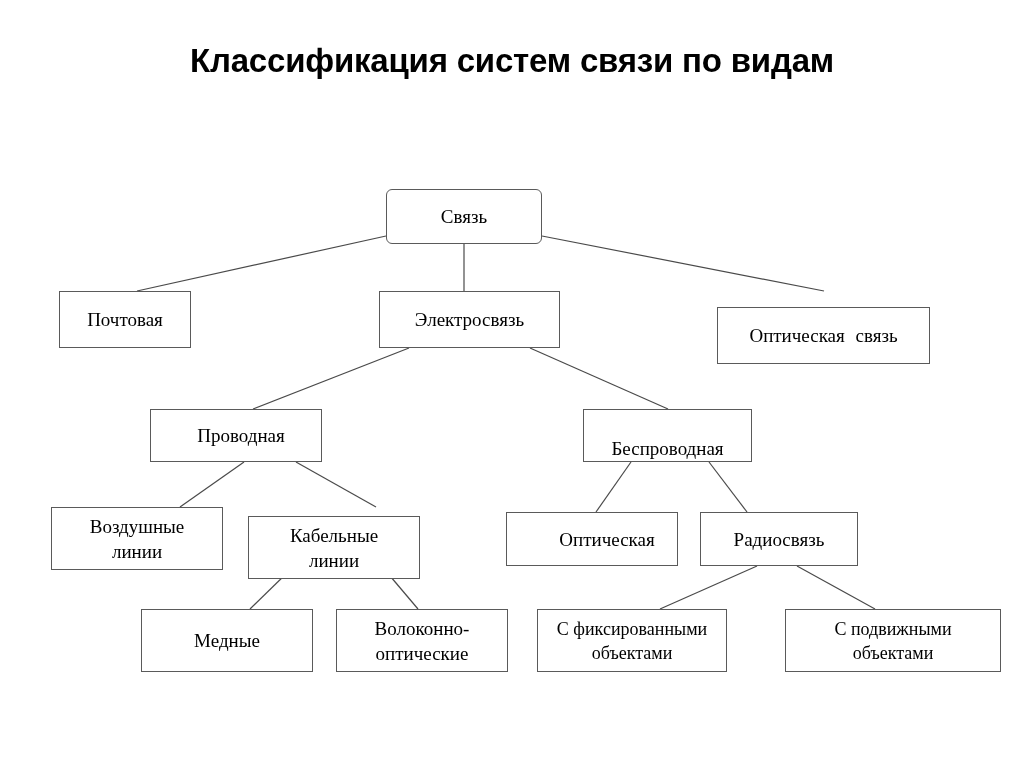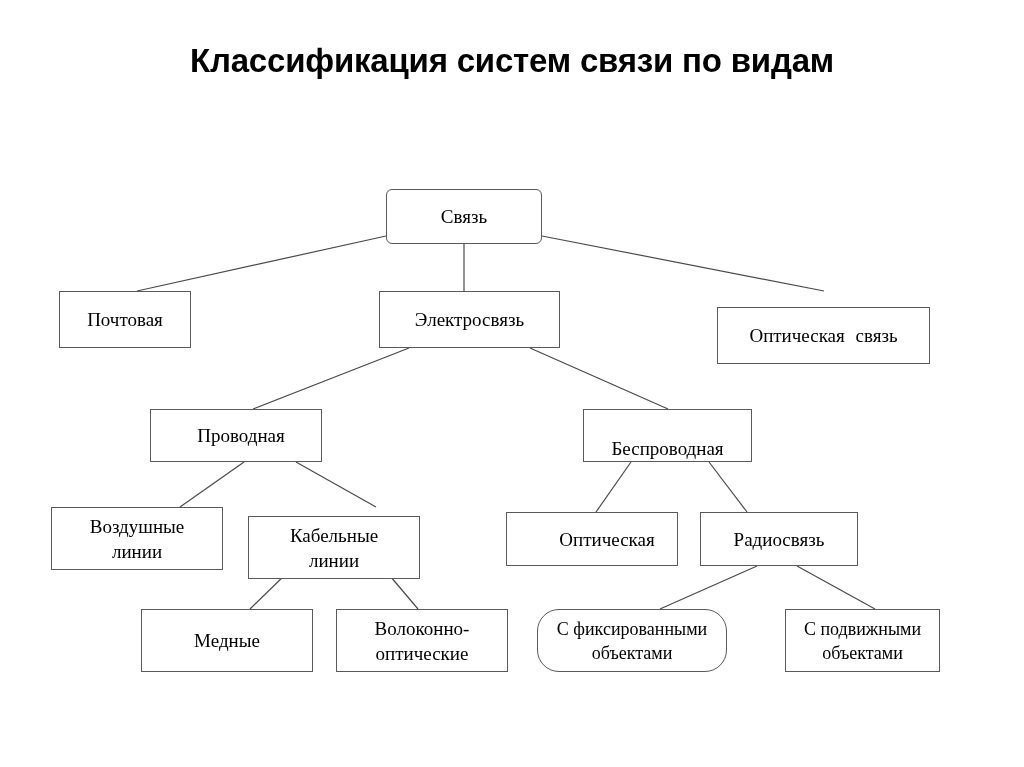--- a/index.html
+++ b/index.html
@@ -142,23 +142,23 @@
 
   <div class="node" style="left:141px; top:609px; width:172px; height:63px;">
     <span class="label">Медные</span>
   </div>
 
   <div class="node" style="left:336px; top:609px; width:172px; height:63px;">
     <span class="label">Волоконно-
 оптические</span>
   </div>
 
-  <div class="node small" style="left:537px; top:609px; width:190px; height:63px;border-radius:22px;">
+  <div class="node small" style="left:537px; top:609px; width:190px; height:63px;">
     <span class="label">С фиксированными
 объектами</span>
   </div>
 
-  <div class="node small" style="left:785px; top:609px; width:155px; height:63px;">
+  <div class="node small" style="left:785px; top:609px; width:216px; height:63px;">
     <span class="label">С подвижными
 объектами</span>
   </div>
 
 </div>
 
 </body></html>

